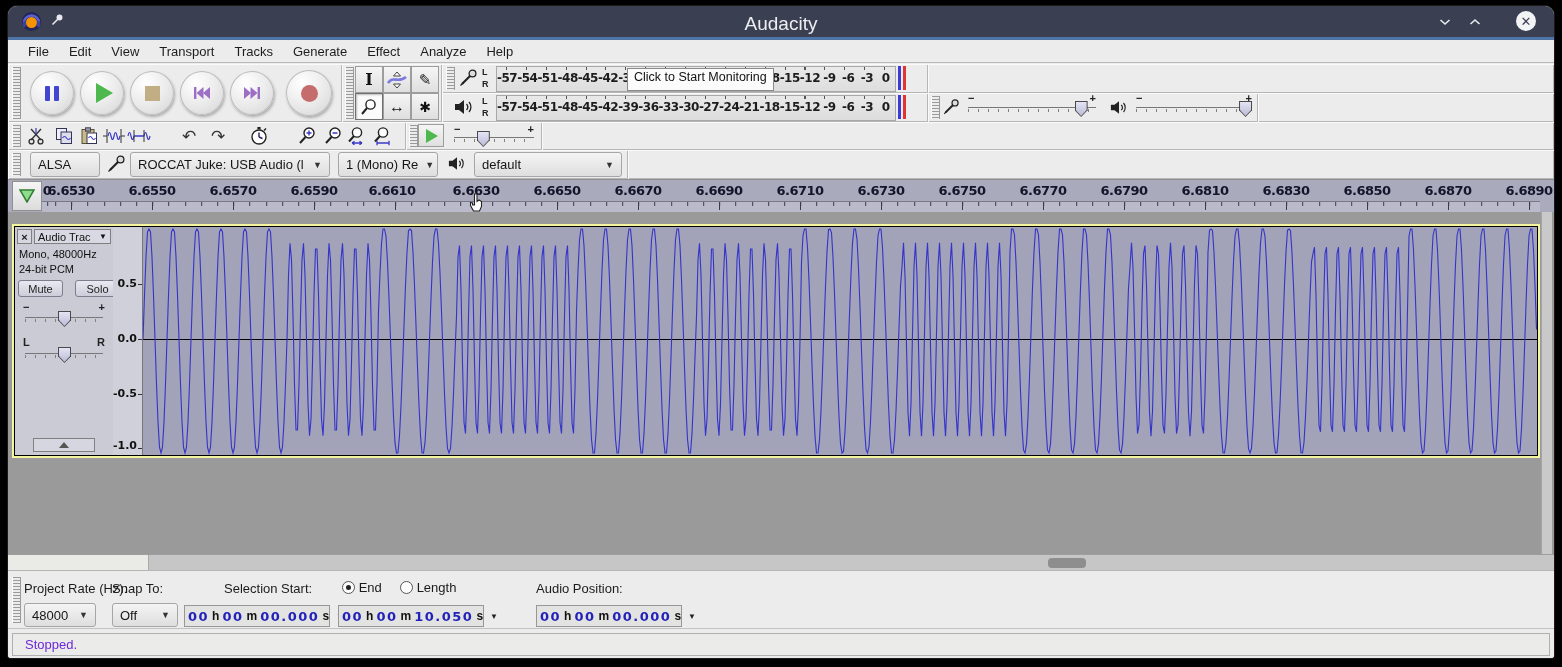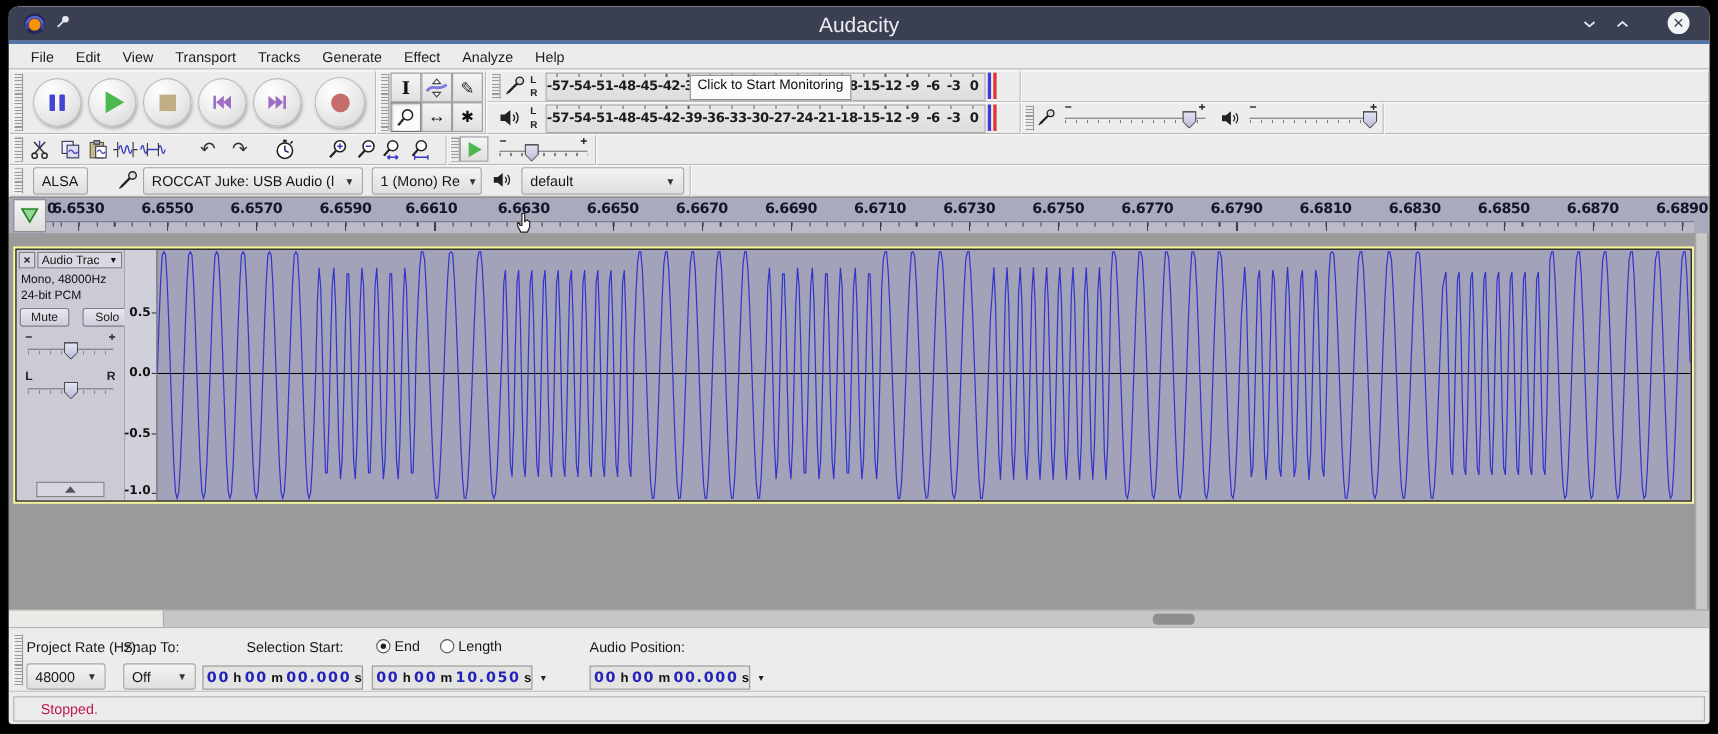--- a/index.html
+++ b/index.html
@@ -68,21 +68,21 @@
   .seltb{position:absolute;left:0;top:564px;width:100%;height:58px;background:#ececec;border-top:1px solid #b5b5b5;}
   .sellbl{position:absolute;top:10px;font-size:13px;color:#1b1b1b;white-space:nowrap;}
   .tfield{position:absolute;top:34px;height:22px;background:#e3e3e1;border:1px solid #979797;display:flex;align-items:center;padding:0 3px;box-sizing:border-box;white-space:nowrap;}
   .tfield .d{color:#2222bb;font-weight:bold;font-size:13px;letter-spacing:1.5px;font-family:"DejaVu Sans",sans-serif;}
   .tfield .u{color:#111;font-weight:bold;font-size:12px;margin:0 3px;}
   .tfield .arr{font-size:8px;color:#222;margin-left:4px;}
   .radio{width:13px;height:13px;border-radius:50%;border:1px solid #555;background:#fdfdfd;display:inline-block;vertical-align:-2px;box-sizing:border-box;position:relative;}
   .radio.sel::after{content:"";position:absolute;left:3px;top:3px;width:5px;height:5px;border-radius:50%;background:#222;}
   
   .statusbar{position:absolute;left:0;top:622px;width:100%;height:30px;background:#ececec;border-top:1px solid #c2c2c2;}
-  .statusin{position:absolute;left:4px;top:4px;right:4px;height:21px;background:#ebebe9;border:1px solid #b0b0b0;display:flex;align-items:center;padding-left:24px;font-size:13px;color:#be185d;}
+  .statusin{position:absolute;left:4px;top:4px;right:4px;height:21px;background:#ebebe9;border:1px solid #b0b0b0;display:flex;align-items:center;padding-left:12px;font-size:13px;color:#6d28d9;}
   svg{display:block;}
 </style>
 </head>
 <body>
 
 <div class="window">
 
   <div class="titlebar">
     <span class="tb-icon" style="left:13px;">
       <svg width="21" height="21" viewBox="0 0 21 21">
@@ -416,21 +416,21 @@
           <div class="dots"></div>
         <div class="thumbo" style="left:calc(36% - 6px);">
             <div class="thumbi"></div>
           </div>
       </div>
     </div>
     <div class="tbx" style="left:534px;top:58px;width:1012px;height:28px;"></div>
 
     <div class="tbx" style="left:0;top:86px;width:620px;height:29px;">
       <div class="grab" style="left:4px;"></div>
-      <div class="combo" style="left:22px;top:2px;width:50px;gap:40px;">
+      <div class="combo" style="left:22px;top:2px;width:70px;gap:40px;">
           <span>ALSA</span>
           <span class="arr">▼</span>
         </div>
       <span style="position:absolute;left:98px;top:4px;">
         <svg width="20" height="20" viewBox="0 0 20 20">
             <circle cx="14.5" cy="5.5" r="3.4" fill="#ddd" stroke="#222" stroke-width="1.3"></circle>
             <line x1="12" y1="8" x2="4" y2="16" stroke="#222" stroke-width="2.2"></line>
             <line x1="2.5" y1="17.5" x2="5.5" y2="14.5" stroke="#222" stroke-width="1.2"></line>
           </svg>
       </span>

